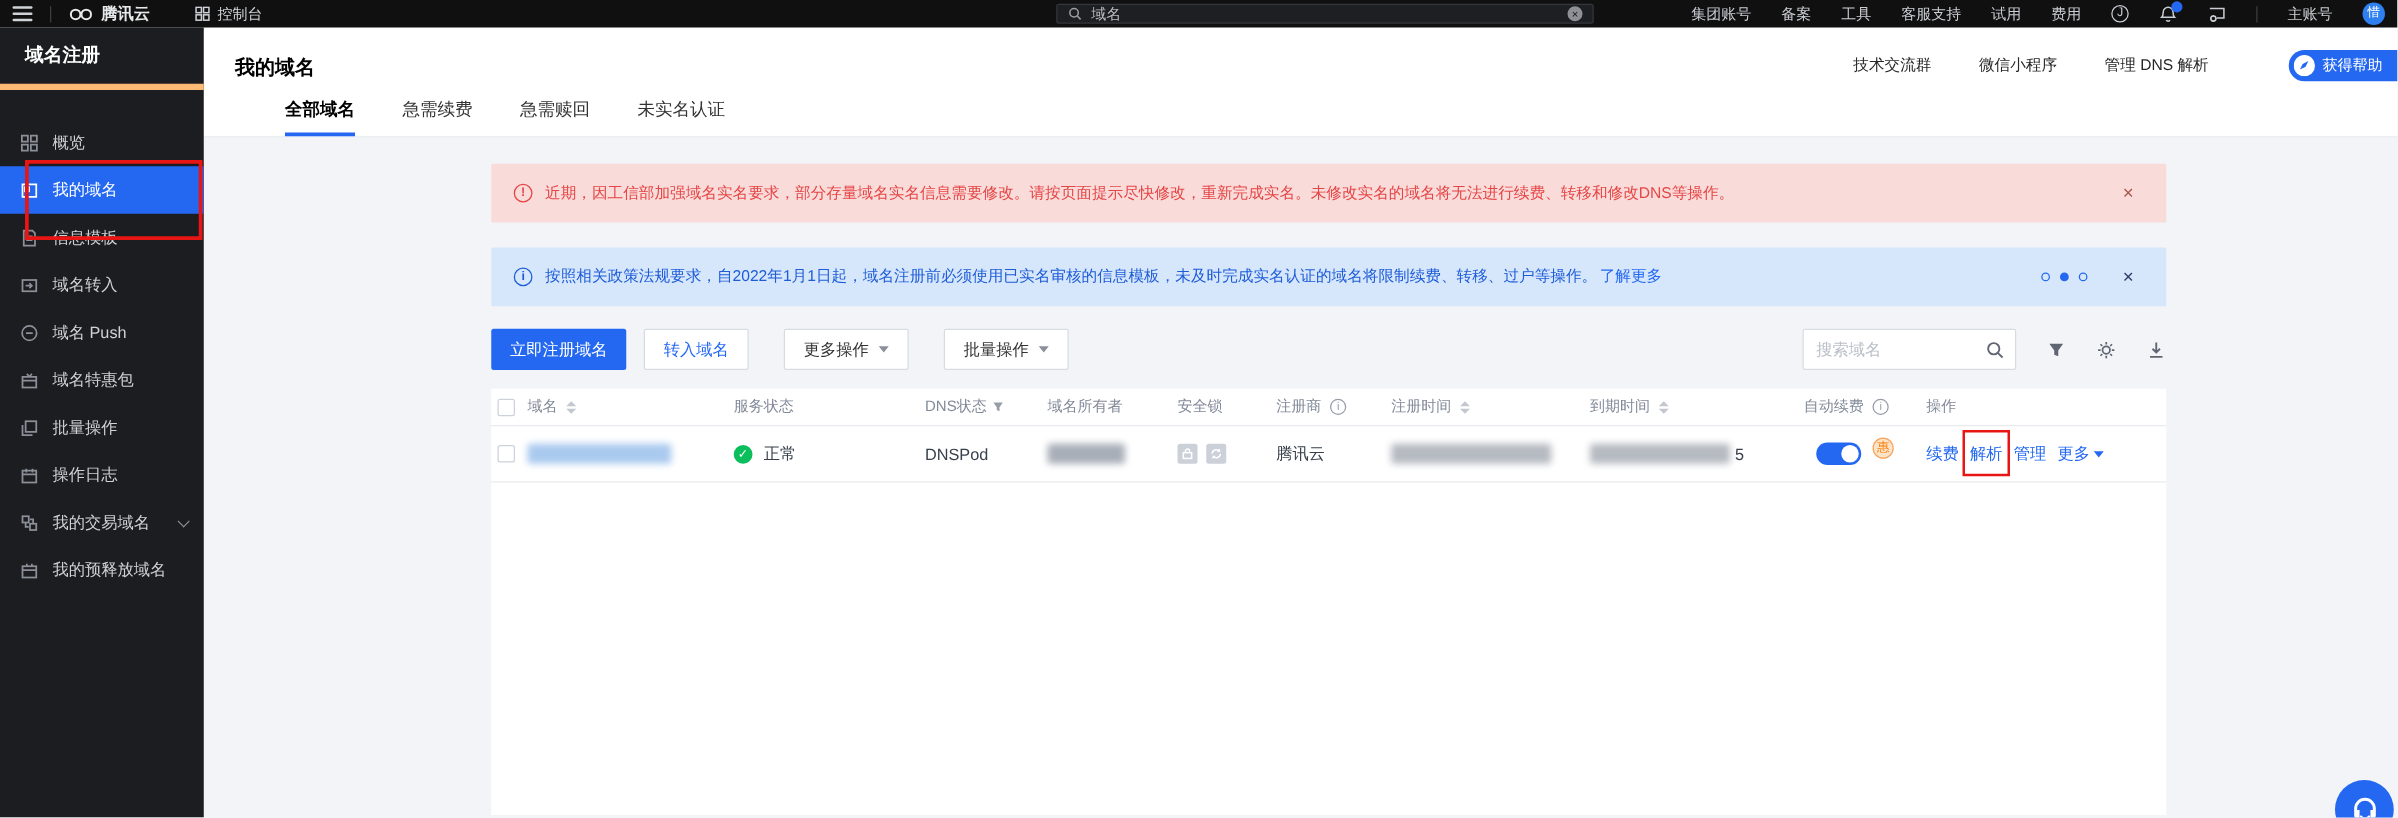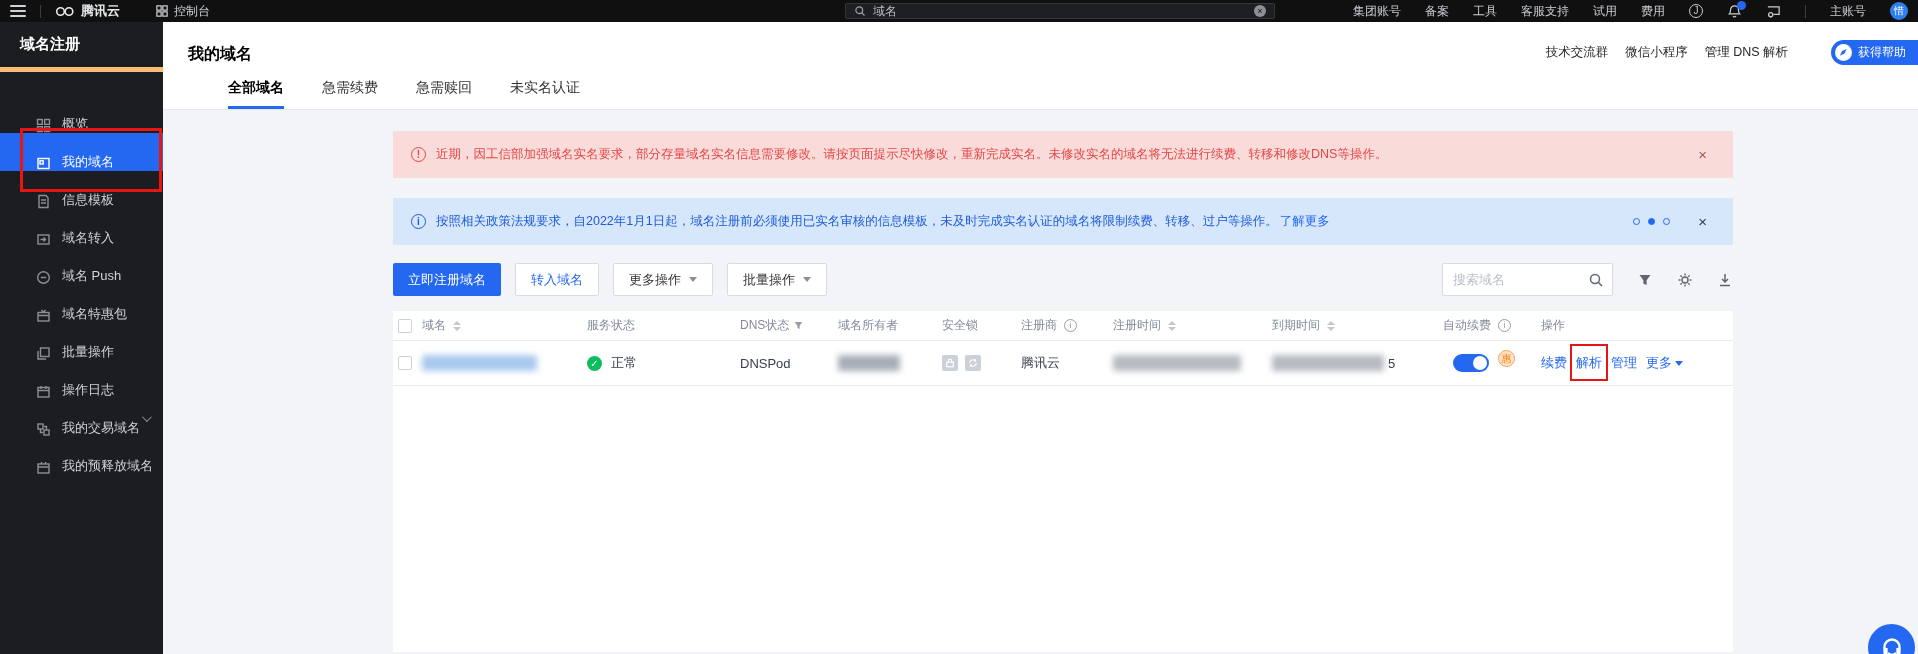--- a/index.html
+++ b/index.html
@@ -22,34 +22,34 @@
   .tb-item { cursor:pointer; white-space:nowrap; }
   .tb-ico { width:15px; height:15px; color:#c9ccd1; position:relative; cursor:pointer; }
   .cjicon { width:14px; height:14px; border:1.2px solid #c9ccd1; border-radius:50%; font-size:10px; line-height:12px; text-align:center; color:#c9ccd1; }
   .bell-badge { position:absolute; right:-4px; top:-3px; width:9px; height:9px; border-radius:50%; background:#2468f2; }
   .avatar { width:18px; height:18px; border-radius:50%; background:#2e7ff0; color:#fff; font-size:10px; line-height:18px; text-align:center; cursor:pointer; }
 
   
   .sidebar { position:absolute; left:0; top:22px; width:163px; height:632px; background:#1c1d20; z-index:20; }
   .side-title { height:50px; display:flex; align-items:center; padding-left:20px; color:#ffffff; font-size:15px; font-weight:bold; border-bottom:5px solid #fdba74; }
   .side-menu { margin-top:23px; }
-  .side-item { height:38px; display:flex; align-items:flex-end; padding-left:36px; color:#cfd2d6; font-size:13px; cursor:pointer; position:relative; }
+  .side-item { height:38px; display:flex; align-items:center; padding-left:16px; color:#cfd2d6; font-size:13px; cursor:pointer; position:relative; }
   .side-item .sic { width:15px; height:15px; margin-right:11px; color:#8a8f98; flex:none; }
   .side-item.active { background:#2468f2; color:#ffffff; }
   .side-item.active .sic { color:#ffffff; }
   .chev { position:absolute; right:14px; top:16px; width:7px; height:7px; border-right:1.5px solid #8a8f98; border-bottom:1.5px solid #8a8f98; transform:rotate(45deg) translateY(-2px); }
 
   
   .ann1 { position:absolute; left:20px; top:128px; width:142px; height:64px; border:3px solid #e81515; z-index:50; pointer-events:none; }
 
   
   .main { position:absolute; left:163px; top:22px; width:1755px; height:632px; }
   .page-head { height:88px; background:#ffffff; border-bottom:1px solid #e6e9ee; position:relative; }
   .page-title { position:absolute; left:25px; top:22px; font-size:16px; font-weight:bold; color:#000; }
-  .head-right { position:absolute; right:0; top:18px; display:flex; align-items:center; gap:17px; font-size:12.5px; color:#262626; }
+  .head-right { position:absolute; right:0; top:18px; display:flex; align-items:center; gap:38px; font-size:12.5px; color:#262626; }
   .head-link { cursor:pointer; }
   .help-pill { margin-left:26px; height:25px; background:#2468f2; color:#fff; border-radius:13px 0 0 13px; display:flex; align-items:center; gap:6px; padding:0 12px 0 4px; font-size:12px; cursor:pointer; }
   .tabs { position:absolute; left:65px; bottom:0; display:flex; gap:38px; }
   .tab { font-size:14px; color:#333; padding-bottom:12px; cursor:pointer; position:relative; }
   .tab.active { font-weight:bold; color:#000; }
   .tab.active::after { content:""; position:absolute; left:0; right:0; bottom:0; height:3px; background:#2468f2; }
 
   .content { position:absolute; top:88px; left:0; width:1755px; height:544px; background:#f2f4f7; }
   .inner { margin-left:230px; width:1340px; }
 
@@ -64,21 +64,21 @@
   .b-link { color:#2468f2; cursor:pointer; margin-left:2px; }
   .dots { display:flex; gap:8px; margin-left:auto; margin-right:28px; align-items:center; }
   .dot { width:7px; height:7px; border-radius:50%; border:1.3px solid #2468f2; cursor:pointer; }
   .dot.on { background:#2468f2; }
 
   
   .toolbar { margin-top:18px; display:flex; align-items:center; height:33px; }
   .btn { height:33px; display:flex; align-items:center; justify-content:center; font-size:13px; border-radius:2px; cursor:pointer; padding:0 15px;font-family:Liberation Serif, serif; }
   .btn.primary { background:#2468f2; color:#fff; }
   .btn.ghost { background:#fff; border:1px solid #d7dbe2; color:#2468f2; margin-left:14px; }
-  .btn.plain { background:#fff; border:1px solid #d7dbe2; color:#333; margin-left:14px; gap:8px; }
+  .btn.plain { background:#fff; border:1px solid #d7dbe2; color:#333; margin-left:28px; gap:8px; }
   .caret { width:0; height:0; border-left:4px solid transparent; border-right:4px solid transparent; border-top:5px solid #8a8f98; }
   .tb-tools { margin-left:auto; display:flex; align-items:center; }
   .search-box { width:171px; height:33px; background:#fff; border:1px solid #d7dbe2; border-radius:2px; display:flex; align-items:center; padding:0 8px 0 10px; }
   .search-box input { border:none; outline:none; flex:1; font-size:13px; color:#333; min-width:0; font-family:inherit; }
   .search-box input::placeholder { color:#b9bec7; }
   .tool-ic { width:16px; height:16px; color:#5f6672; margin-left:24px; cursor:pointer; }
 
   
   .card { margin-top:15px; background:#fff; height:341px; position:relative; }
   .trow { display:grid; grid-template-columns:29px 165px 153px 98px 104px 79px 92px 159px 171px 98px 1fr; align-items:center; }

